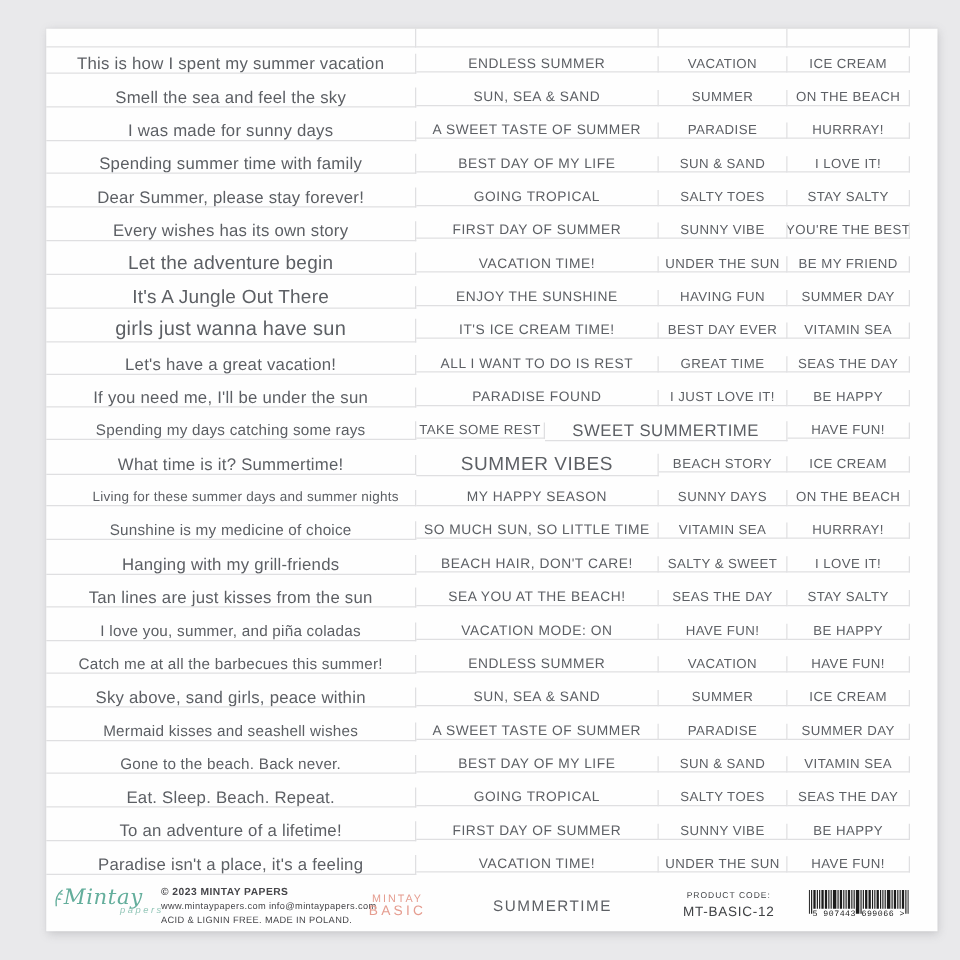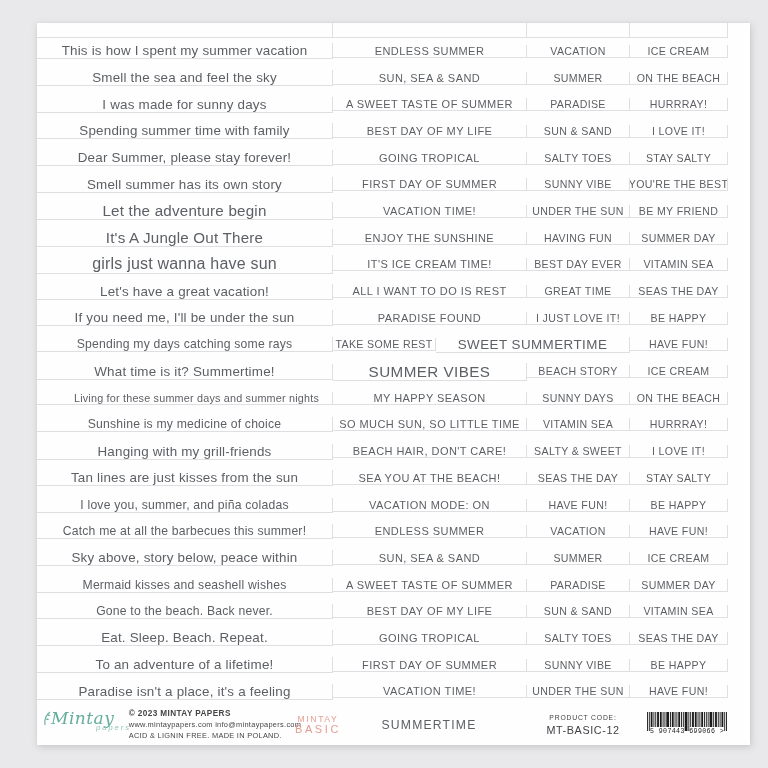--- a/index.html
+++ b/index.html
@@ -63,21 +63,21 @@
   }
   .copyright .l1{font-size:8.2px;font-weight:bold;letter-spacing:.4px;}
   .copyright .l2,.copyright .l3{font-size:7.4px;letter-spacing:.3px;}
   .basic-logo{
     position:absolute;left:281px;top:50%;transform:translate(-50%,-50%);
     text-align:center;color:#e59d90;line-height:1.05;
   }
   .basic-logo .b1{font-size:8.6px;letter-spacing:1.6px;display:block;}
   .basic-logo .b2{font-size:11px;letter-spacing:2.6px;display:block;}
   .collection{
-    position:absolute;left:392px;top:50%;transform:translate(-50%,-50%);
+    position:absolute;left:405px;top:50%;transform:translate(-50%,-50%);
     font-size:12.2px;letter-spacing:1.2px;color:#5c5f64;
   }
   .prodcode{
     position:absolute;left:546px;top:50%;transform:translate(-50%,-50%);
     text-align:center;color:#3f4144;line-height:1.3;white-space:nowrap;
   }
   .prodcode .pc-label{font-size:6.8px;letter-spacing:.8px;display:block;}
   .prodcode .pc-value{font-size:10.8px;letter-spacing:.6px;display:block;}
   .barcode{
     position:absolute;left:608px;top:7px;width:84px;height:28px;
@@ -131,21 +131,21 @@
         <div class="cell colr"></div>
       </div>
       <div class="row">
         <div class="cell col1 sz-m">Dear Summer, please stay forever!</div>
         <div class="cell col2">GOING TROPICAL</div>
         <div class="cell col3">SALTY TOES</div>
         <div class="cell col4">STAY SALTY</div>
         <div class="cell colr"></div>
       </div>
       <div class="row">
-        <div class="cell col1 sz-m">Smell summer has its own story</div>
+        <div class="cell col1 sz-m">Every wishes has its own story</div>
         <div class="cell col2">FIRST DAY OF SUMMER</div>
         <div class="cell col3">SUNNY VIBE</div>
         <div class="cell col4">YOU'RE THE BEST</div>
         <div class="cell colr"></div>
       </div>
       <div class="row">
         <div class="cell col1 sz-l">Let the adventure begin</div>
         <div class="cell col2">VACATION TIME!</div>
         <div class="cell col3">UNDER THE SUN</div>
         <div class="cell col4">BE MY FRIEND</div>
@@ -229,21 +229,21 @@
         <div class="cell colr"></div>
       </div>
       <div class="row">
         <div class="cell col1 sz-s">Catch me at all the barbecues this summer!</div>
         <div class="cell col2">ENDLESS SUMMER</div>
         <div class="cell col3">VACATION</div>
         <div class="cell col4">HAVE FUN!</div>
         <div class="cell colr"></div>
       </div>
       <div class="row">
-        <div class="cell col1 sz-m">Sky above, story below, peace within</div>
+        <div class="cell col1 sz-m">Sky above, sand girls, peace within</div>
         <div class="cell col2">SUN, SEA &amp; SAND</div>
         <div class="cell col3">SUMMER</div>
         <div class="cell col4">ICE CREAM</div>
         <div class="cell colr"></div>
       </div>
       <div class="row">
         <div class="cell col1 sz-s">Mermaid kisses and seashell wishes</div>
         <div class="cell col2">A SWEET TASTE OF SUMMER</div>
         <div class="cell col3">PARADISE</div>
         <div class="cell col4">SUMMER DAY</div>

